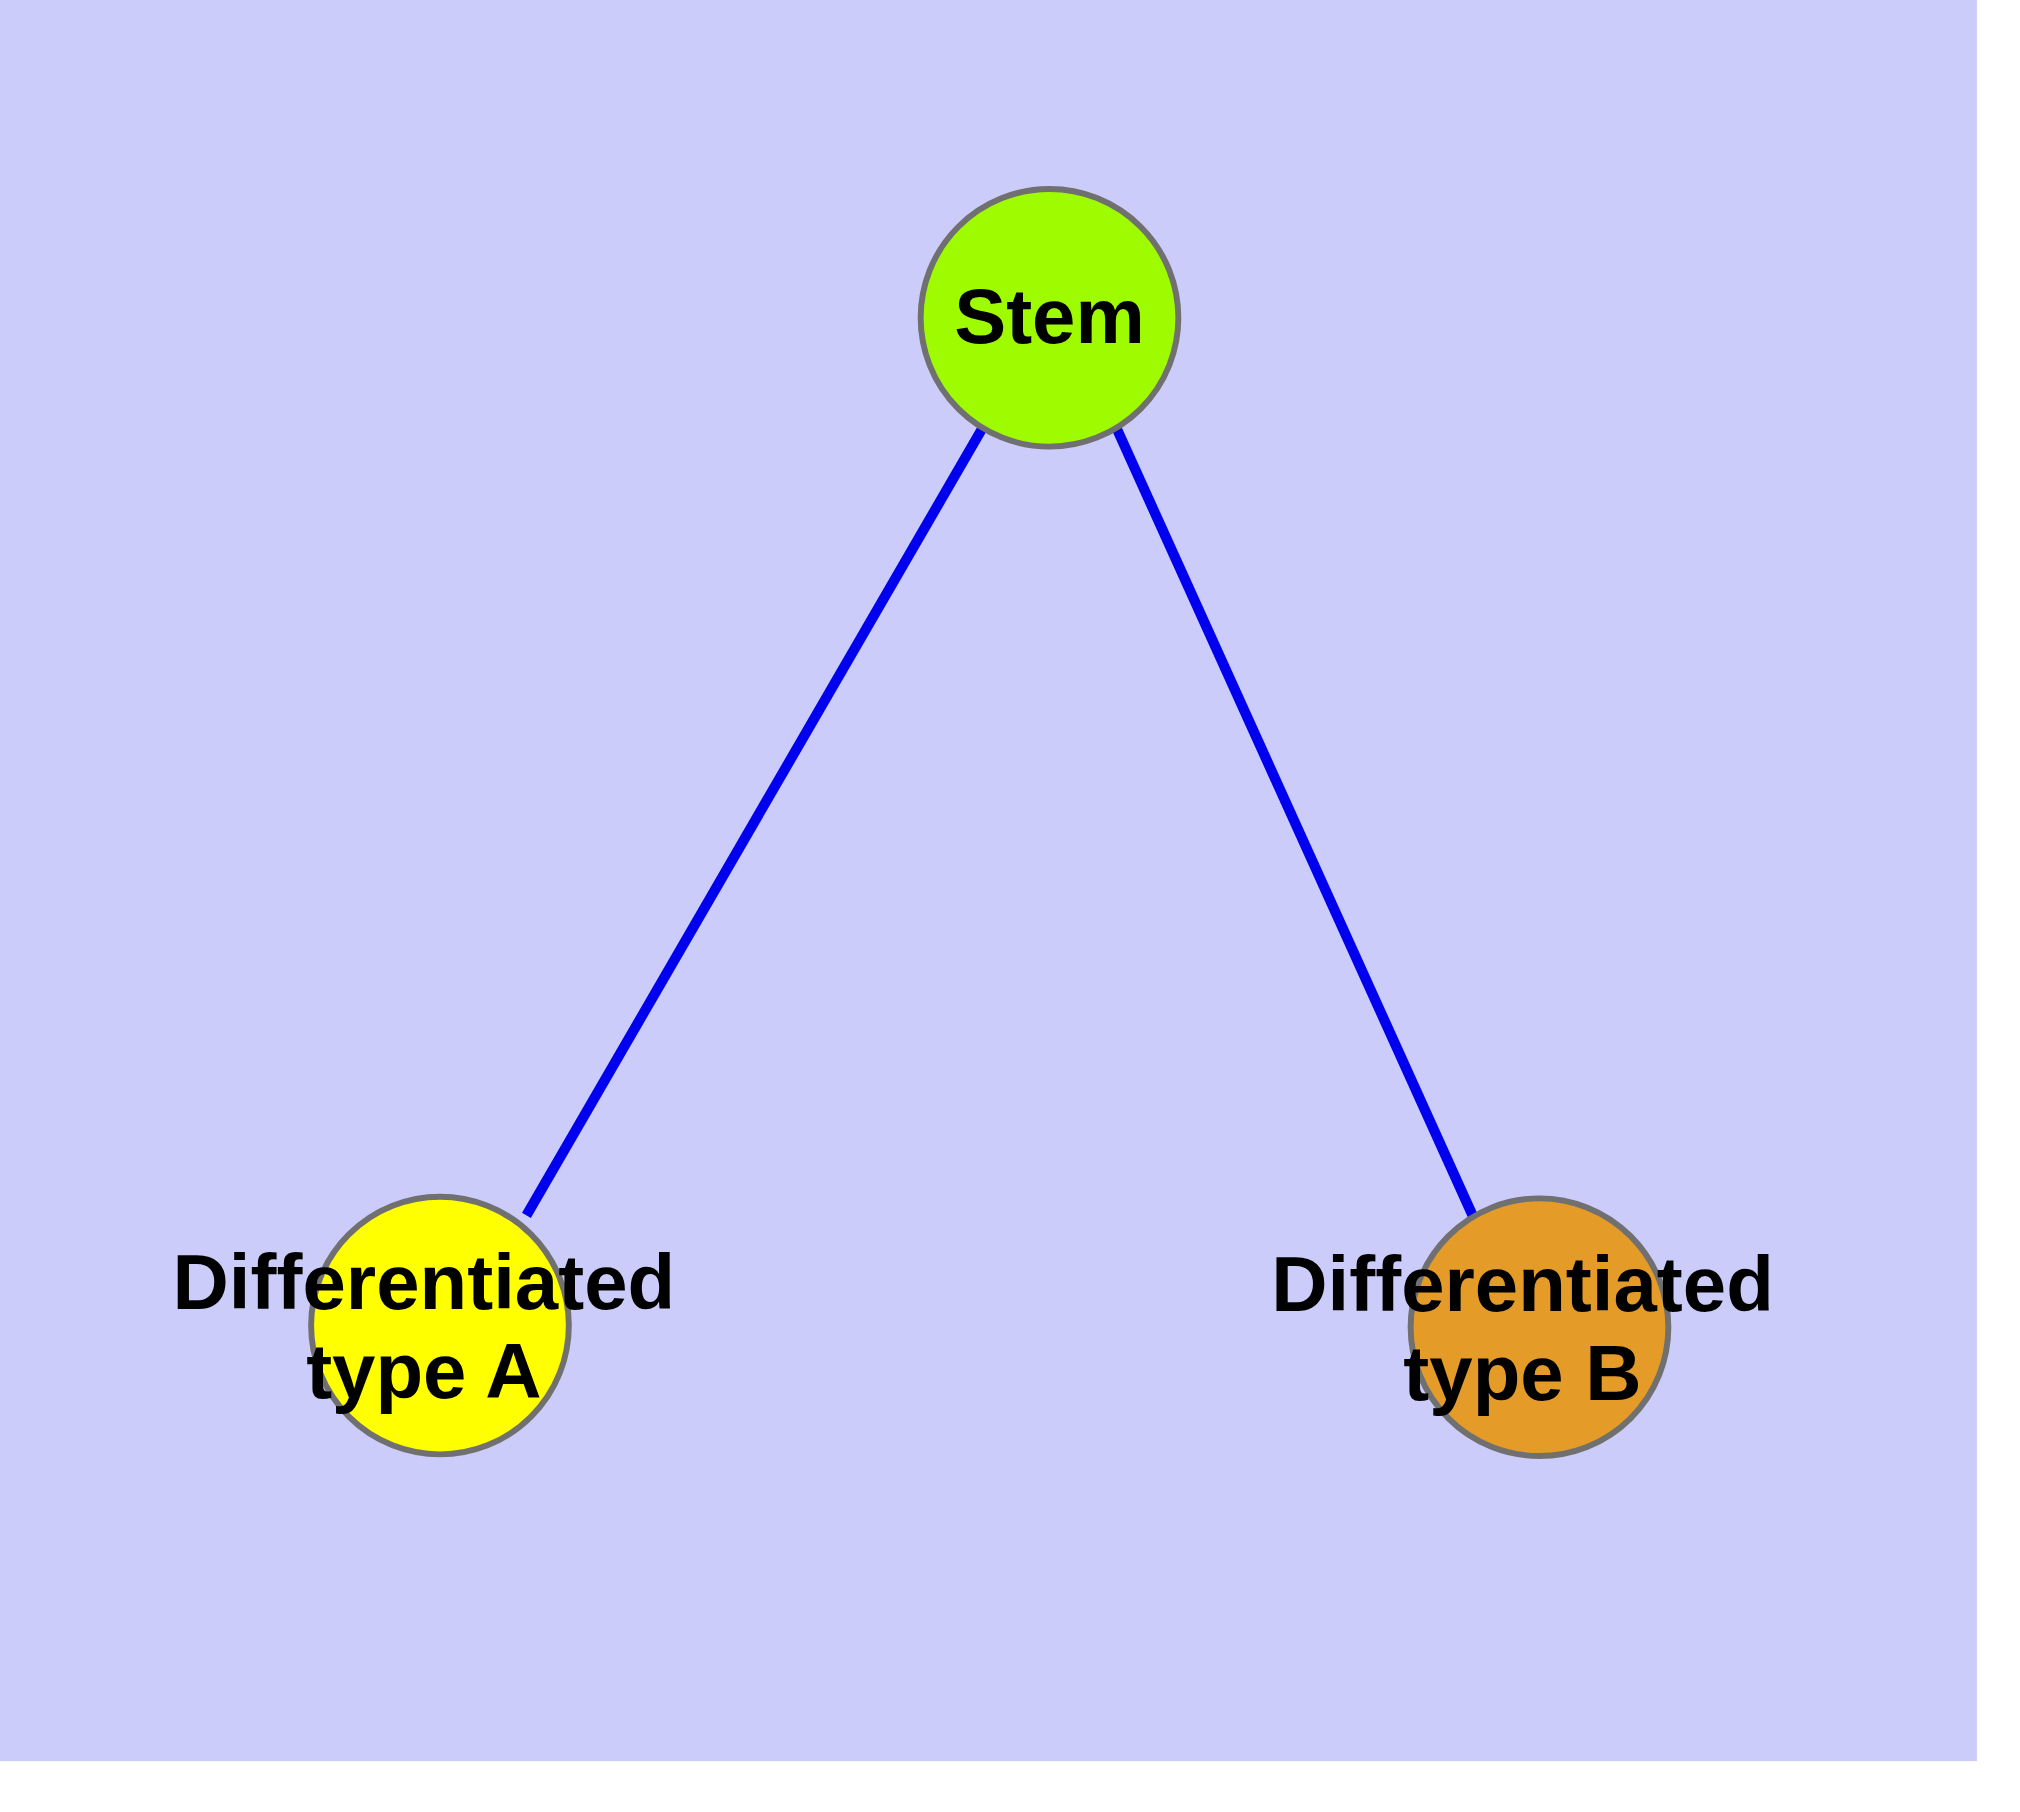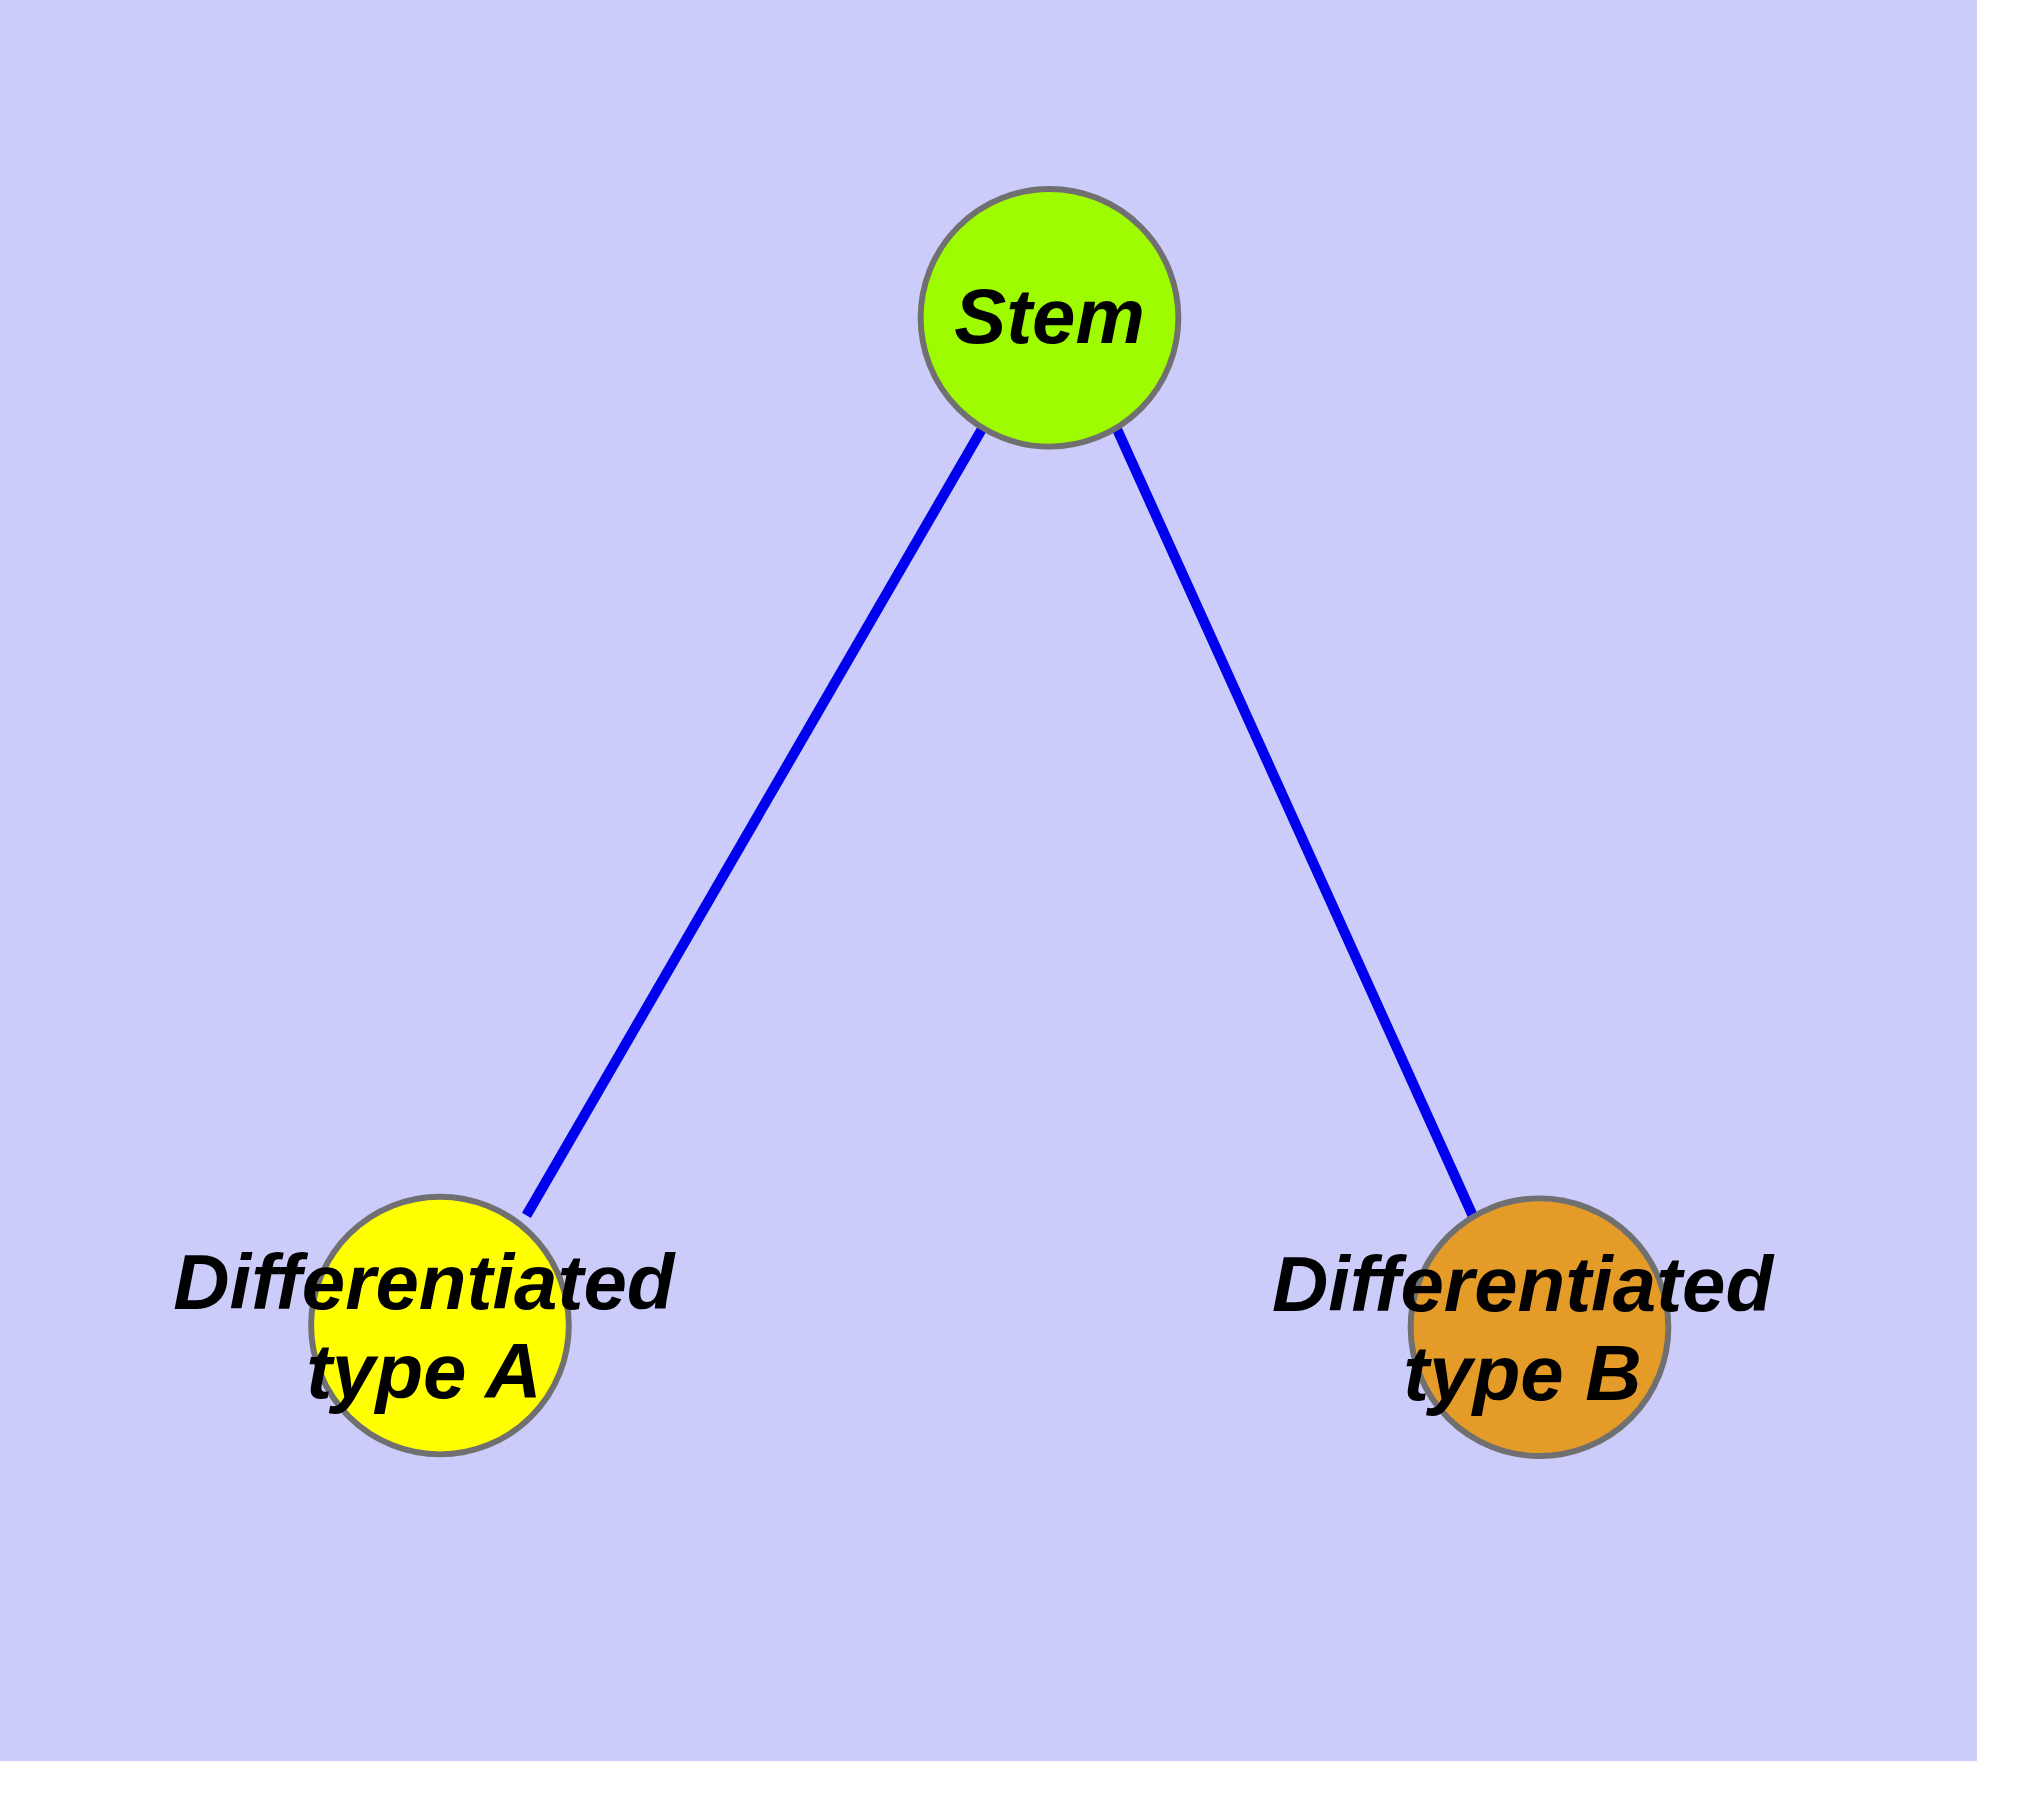--- a/index.html
+++ b/index.html
@@ -31,21 +31,21 @@
     font-family: "Liberation Sans", sans-serif;
     font-weight: bold;
     fill: #000000;
     text-anchor: middle;
     dominant-baseline: alphabetic;
   }
 </style>
 </head>
 <body style="width: 2021px; height: 1812px;">
 
-<div id="graph-canvas" style="width: 1700px; height: 1812px; font-style: italic;">
+<div id="graph-canvas" style="width: 1700px; height: 1812px;">
   <svg id="graph-svg" viewBox="0 0 2384 2138" preserveAspectRatio="none">
 
     <rect id="page-bg" x="0" y="0" width="2384" height="2138" fill="#ffffff"></rect>
 
     <rect id="plot-bg" x="0" y="0" width="2332" height="2078" fill="#ccccfa"></rect>
 
     <g id="edges-layer">
         <line x1="1159" y1="505" x2="621" y2="1434" stroke="#0000ee" stroke-width="12" stroke-linecap="butt"></line>
         <line x1="1317" y1="505" x2="1738" y2="1436" stroke="#0000ee" stroke-width="12" stroke-linecap="butt"></line>
       </g>

